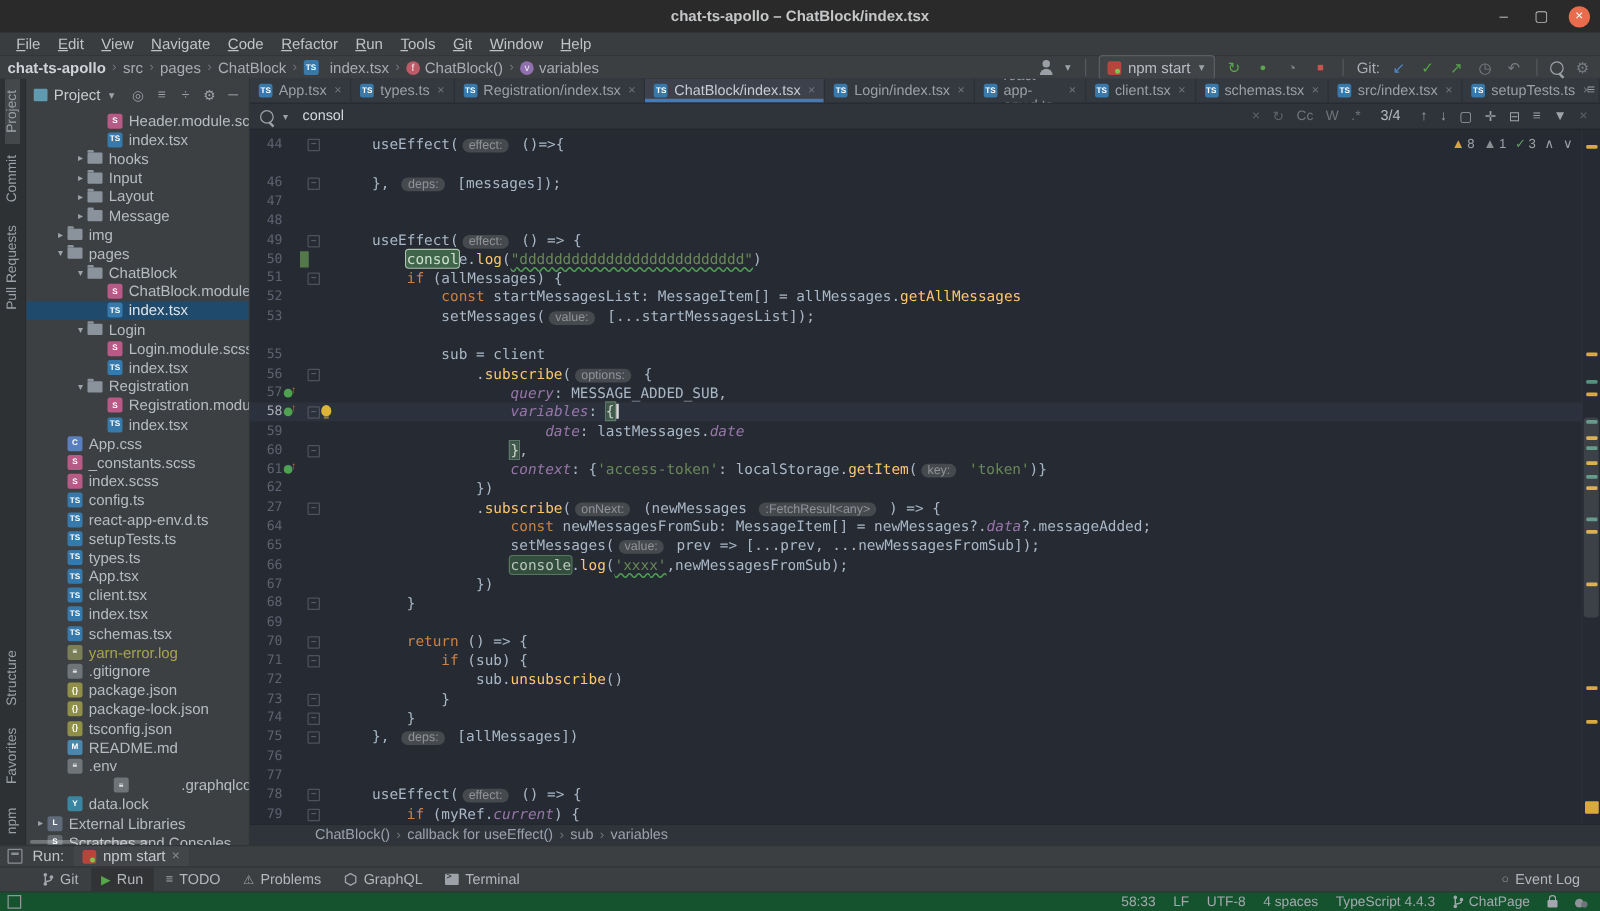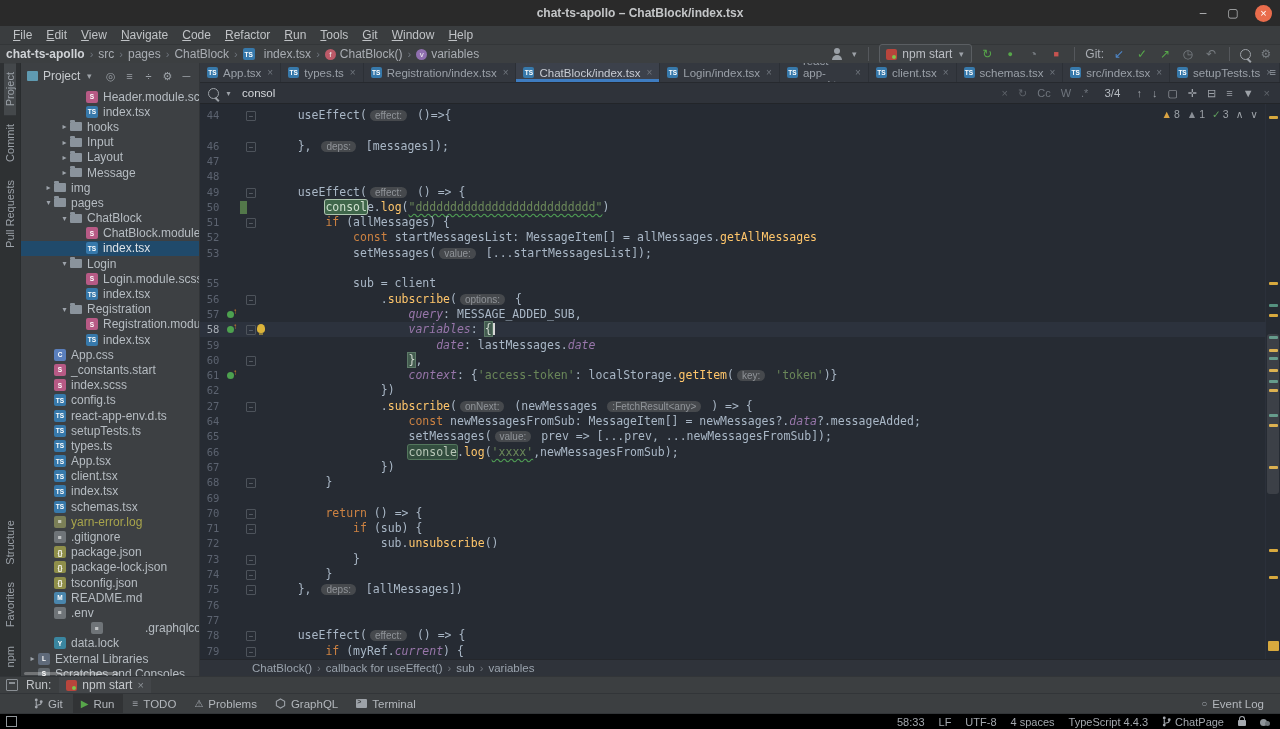--- a/index.html
+++ b/index.html
@@ -74,21 +74,21 @@
   .fquery{color:#d5d8dc;margin-left:4px;flex:none;}
   .fspacer{flex:1;}
   .fopt{color:#6f757d;font-size:11px;padding:0 2px;}
   .fcount{color:#b5bac0;margin:0 8px;}
   .fico{color:#9da2a8;font-size:11px;padding:0 2px;}
   .fico.dim{color:#5f646b;}
   
   .code-area{flex:1;position:relative;overflow:hidden;background:#262b33;}
   .cl{position:absolute;left:0;right:14px;height:15.3px;}
   .cl.active{background:#2c323d;}
-  .ln{position:absolute;left:0;width:26px;text-align:center;font-family:"DejaVu Sans Mono",monospace;
+  .ln{position:absolute;left:0;width:26px;text-align:right;font-family:"DejaVu Sans Mono",monospace;
       font-size:10.5px;color:#5c6370;line-height:15.3px;}
   .cl.active .ln{color:#a7adb5;}
   .vcsb{position:absolute;left:40px;top:1px;width:7px;height:13px;background:#53784a;}
   .gmark{position:absolute;left:27px;top:3px;width:11px;height:10px;}
   .gmark::before{content:"";position:absolute;left:0;top:1px;width:7px;height:7px;border-radius:50%;background:#4da14f;}
   .gmark::after{content:"↑";position:absolute;left:6px;top:-3px;font-size:8px;color:#d87f2c;}
   .foldm{position:absolute;left:46px;top:3px;width:8px;height:8px;border:1px solid #4d535b;color:#7e848c;
          font-size:7px;line-height:7px;text-align:center;border-radius:1px;}
   .bulb{position:absolute;left:57px;top:2px;width:8px;height:9px;background:#dcb43a;border-radius:50% 50% 42% 42%;}
   .bulb::after{content:"";position:absolute;bottom:-2px;left:2px;width:4px;height:2px;background:#8a7a3a;}
@@ -123,21 +123,21 @@
   
   .tw-bar{height:19px;background:#3c3f41;border-top:1px solid #323538;display:flex;align-items:center;padding:0 8px 0 26px;gap:2px;flex:none;font-size:11.5px;}
   .twb{display:flex;align-items:center;gap:5px;padding:0 8px;height:19px;color:#b3b7bc;}
   .twb.active{background:#313335;}
   .twb .tico{font-size:10px;color:#9da2a8;display:inline-flex;align-items:center;}
   .twb .tico.green{color:#57a64a;}
   .term-ic{width:11px;height:9px;background:#9da2a8;border-radius:1px;position:relative;}
   .term-ic::after{content:">";position:absolute;left:1px;top:-1px;font-size:7px;color:#3c3f41;font-weight:bold;}
   .tw-right{margin-left:auto;display:flex;align-items:center;gap:5px;color:#b3b7bc;}
   
-  .statusbar{height:15px;background:#000000;border-top:1px solid #323538;display:flex;align-items:center;
+  .statusbar{height:15px;background:#14532d;border-top:1px solid #323538;display:flex;align-items:center;
              padding:0 10px 0 6px;font-size:11px;color:#a4a8ae;flex:none;gap:36px;}
   .sb-left{display:flex;align-items:center;}
   .sb-sq{width:9px;height:9px;border:1px solid #91969b;}
   .sb-right{margin-left:auto;display:flex;align-items:center;gap:14px;}
   .sb-item{white-space:nowrap;}
   .branch-wrap{display:flex;align-items:center;gap:4px;}
   svg.branch{width:9px;height:11px;stroke:#a4a8ae;fill:none;stroke-width:1.2;}
   svg.branch circle{fill:#a4a8ae;stroke:none;}
   .lock-ic{width:8px;height:6px;background:#a4a8ae;border-radius:1px;position:relative;margin-top:3px;}
   .lock-ic::before{content:"";position:absolute;left:1px;top:-4px;width:4px;height:4px;border:1.2px solid #a4a8ae;border-bottom:none;border-radius:3px 3px 0 0;}
@@ -351,21 +351,21 @@
             <span class="tlabel">index.tsx</span>
           </div>
           <div class="trow" style="padding-left: 22px;">
             <span class="tarr"></span>
             <span class="fi fi-css">C</span>
             <span class="tlabel">App.css</span>
           </div>
           <div class="trow" style="padding-left: 22px;">
             <span class="tarr"></span>
             <span class="fi fi-scss">S</span>
-            <span class="tlabel">_constants.start</span>
+            <span class="tlabel">_constants.scss</span>
           </div>
           <div class="trow" style="padding-left: 22px;">
             <span class="tarr"></span>
             <span class="fi fi-scss">S</span>
             <span class="tlabel">index.scss</span>
           </div>
           <div class="trow" style="padding-left: 22px;">
             <span class="tarr"></span>
             <span class="fi fi-ts">TS</span>
             <span class="tlabel">config.ts</span>

